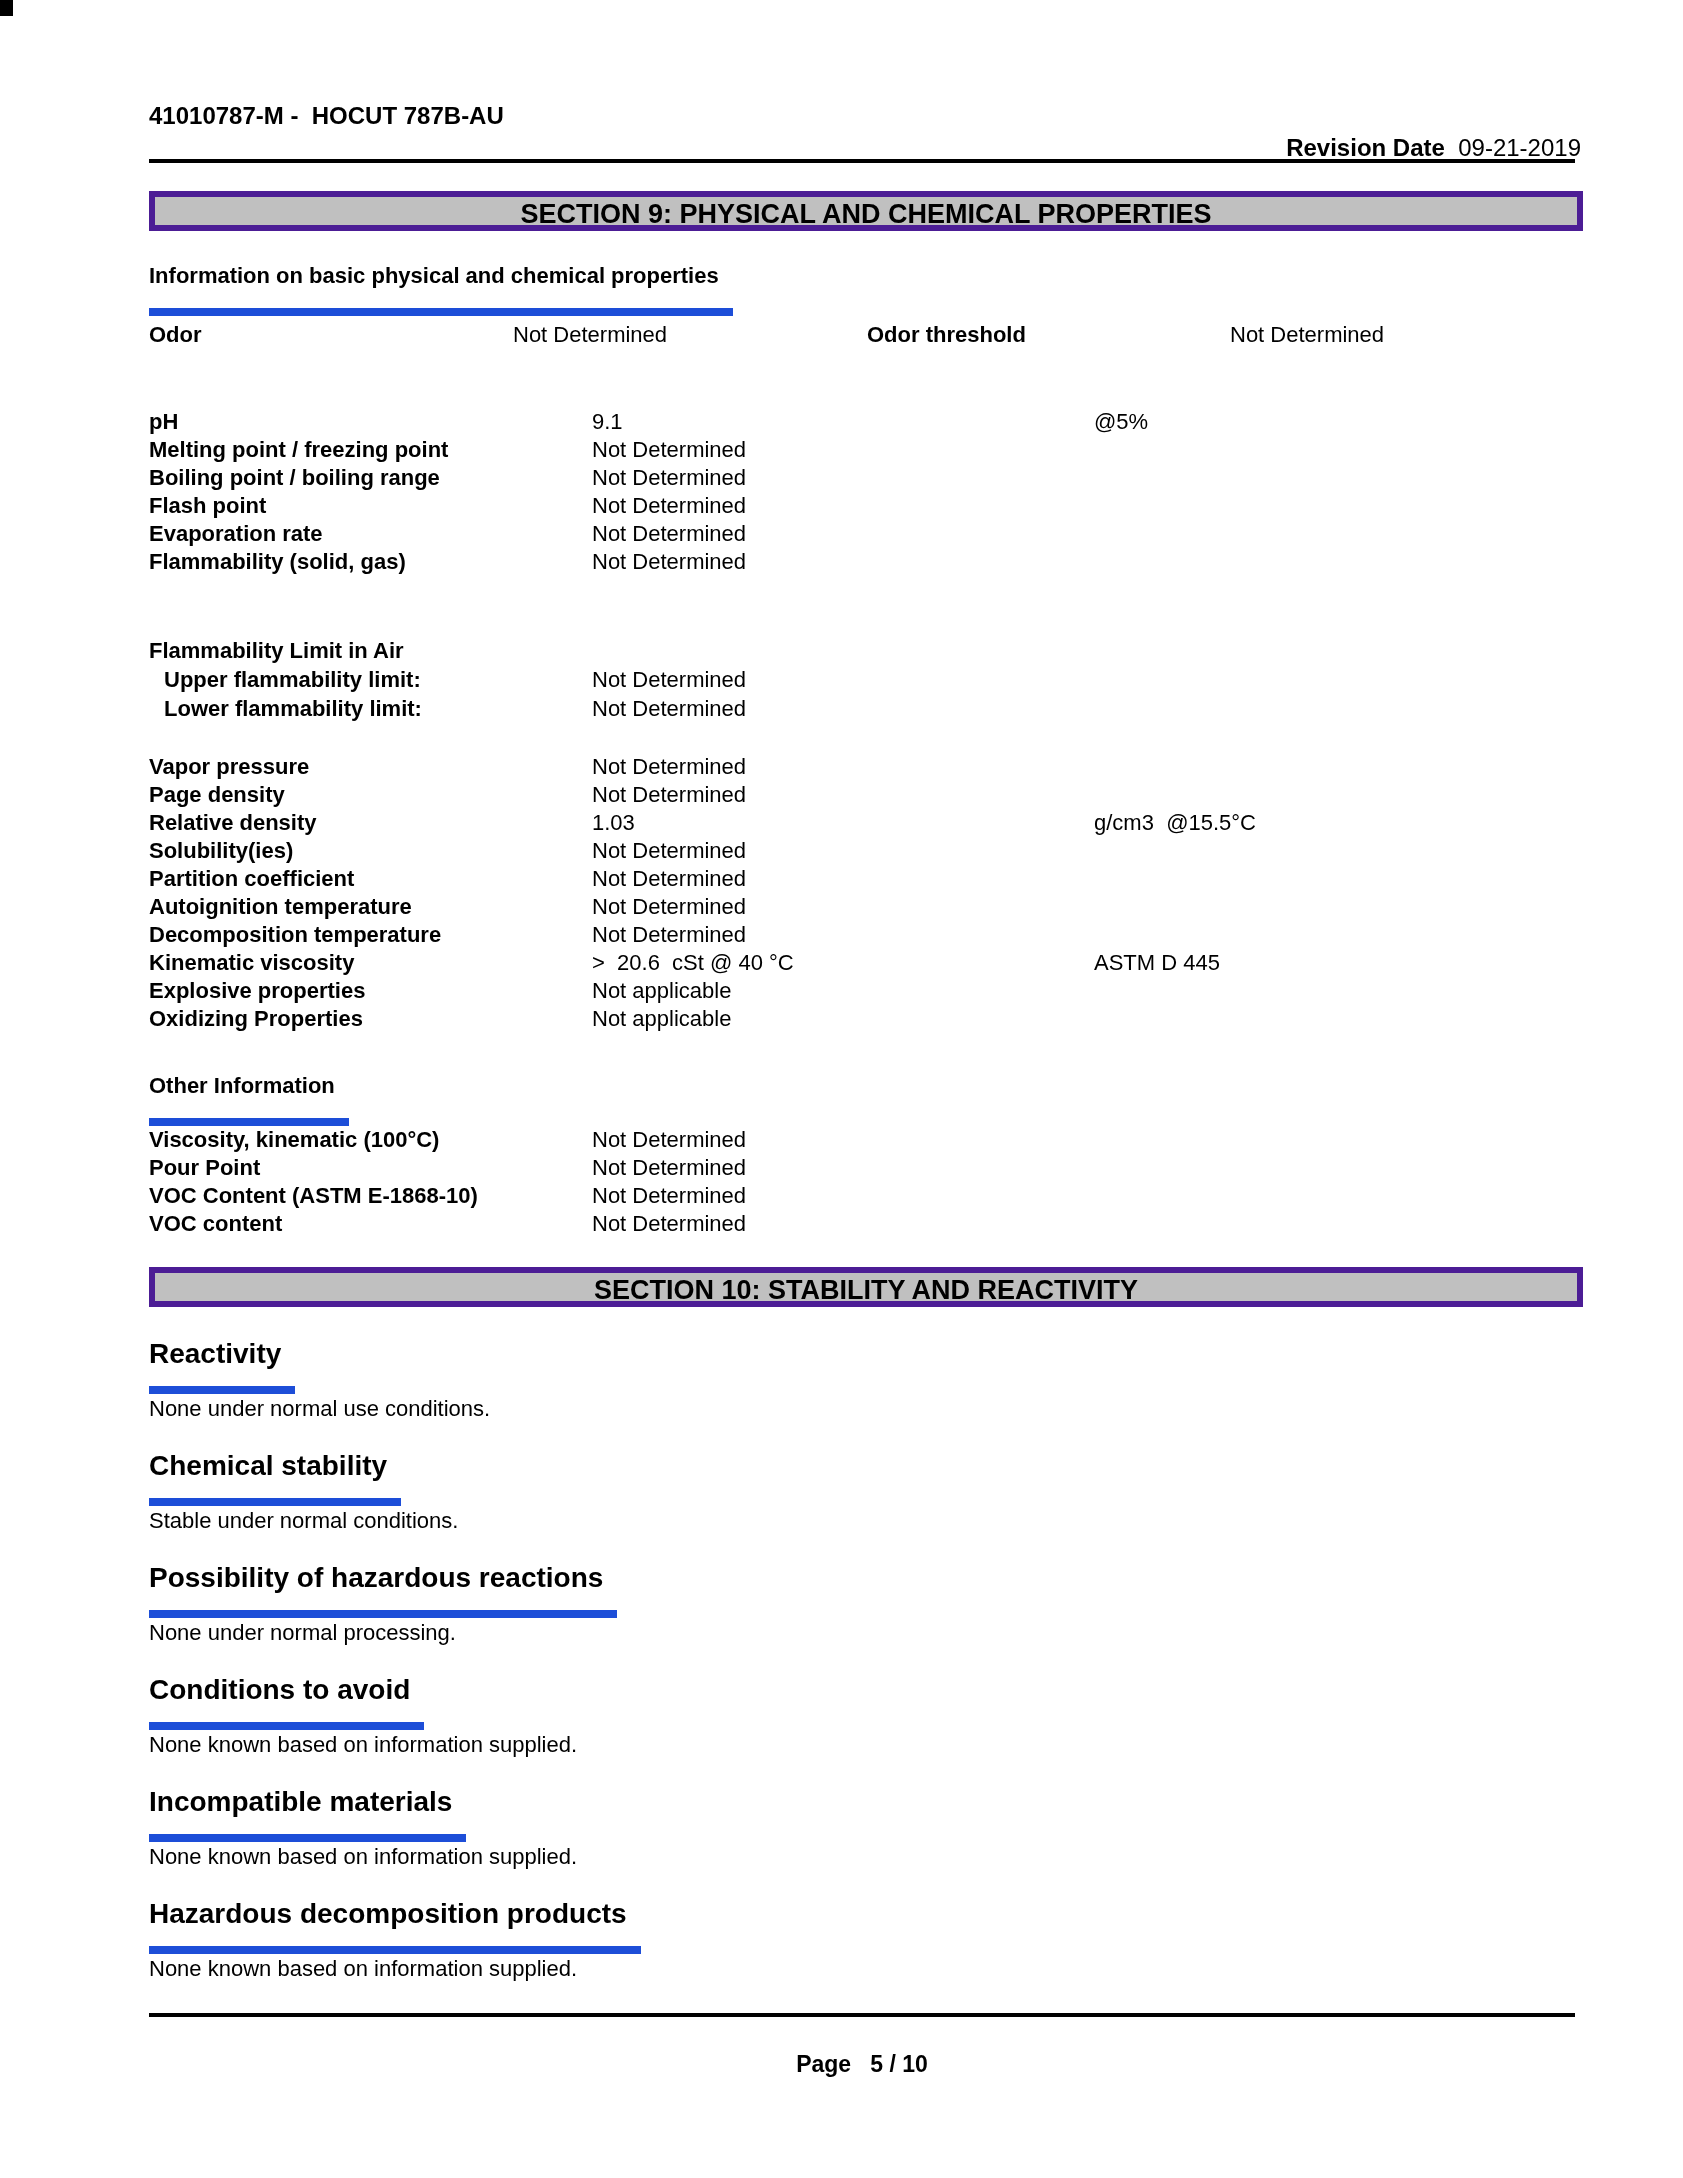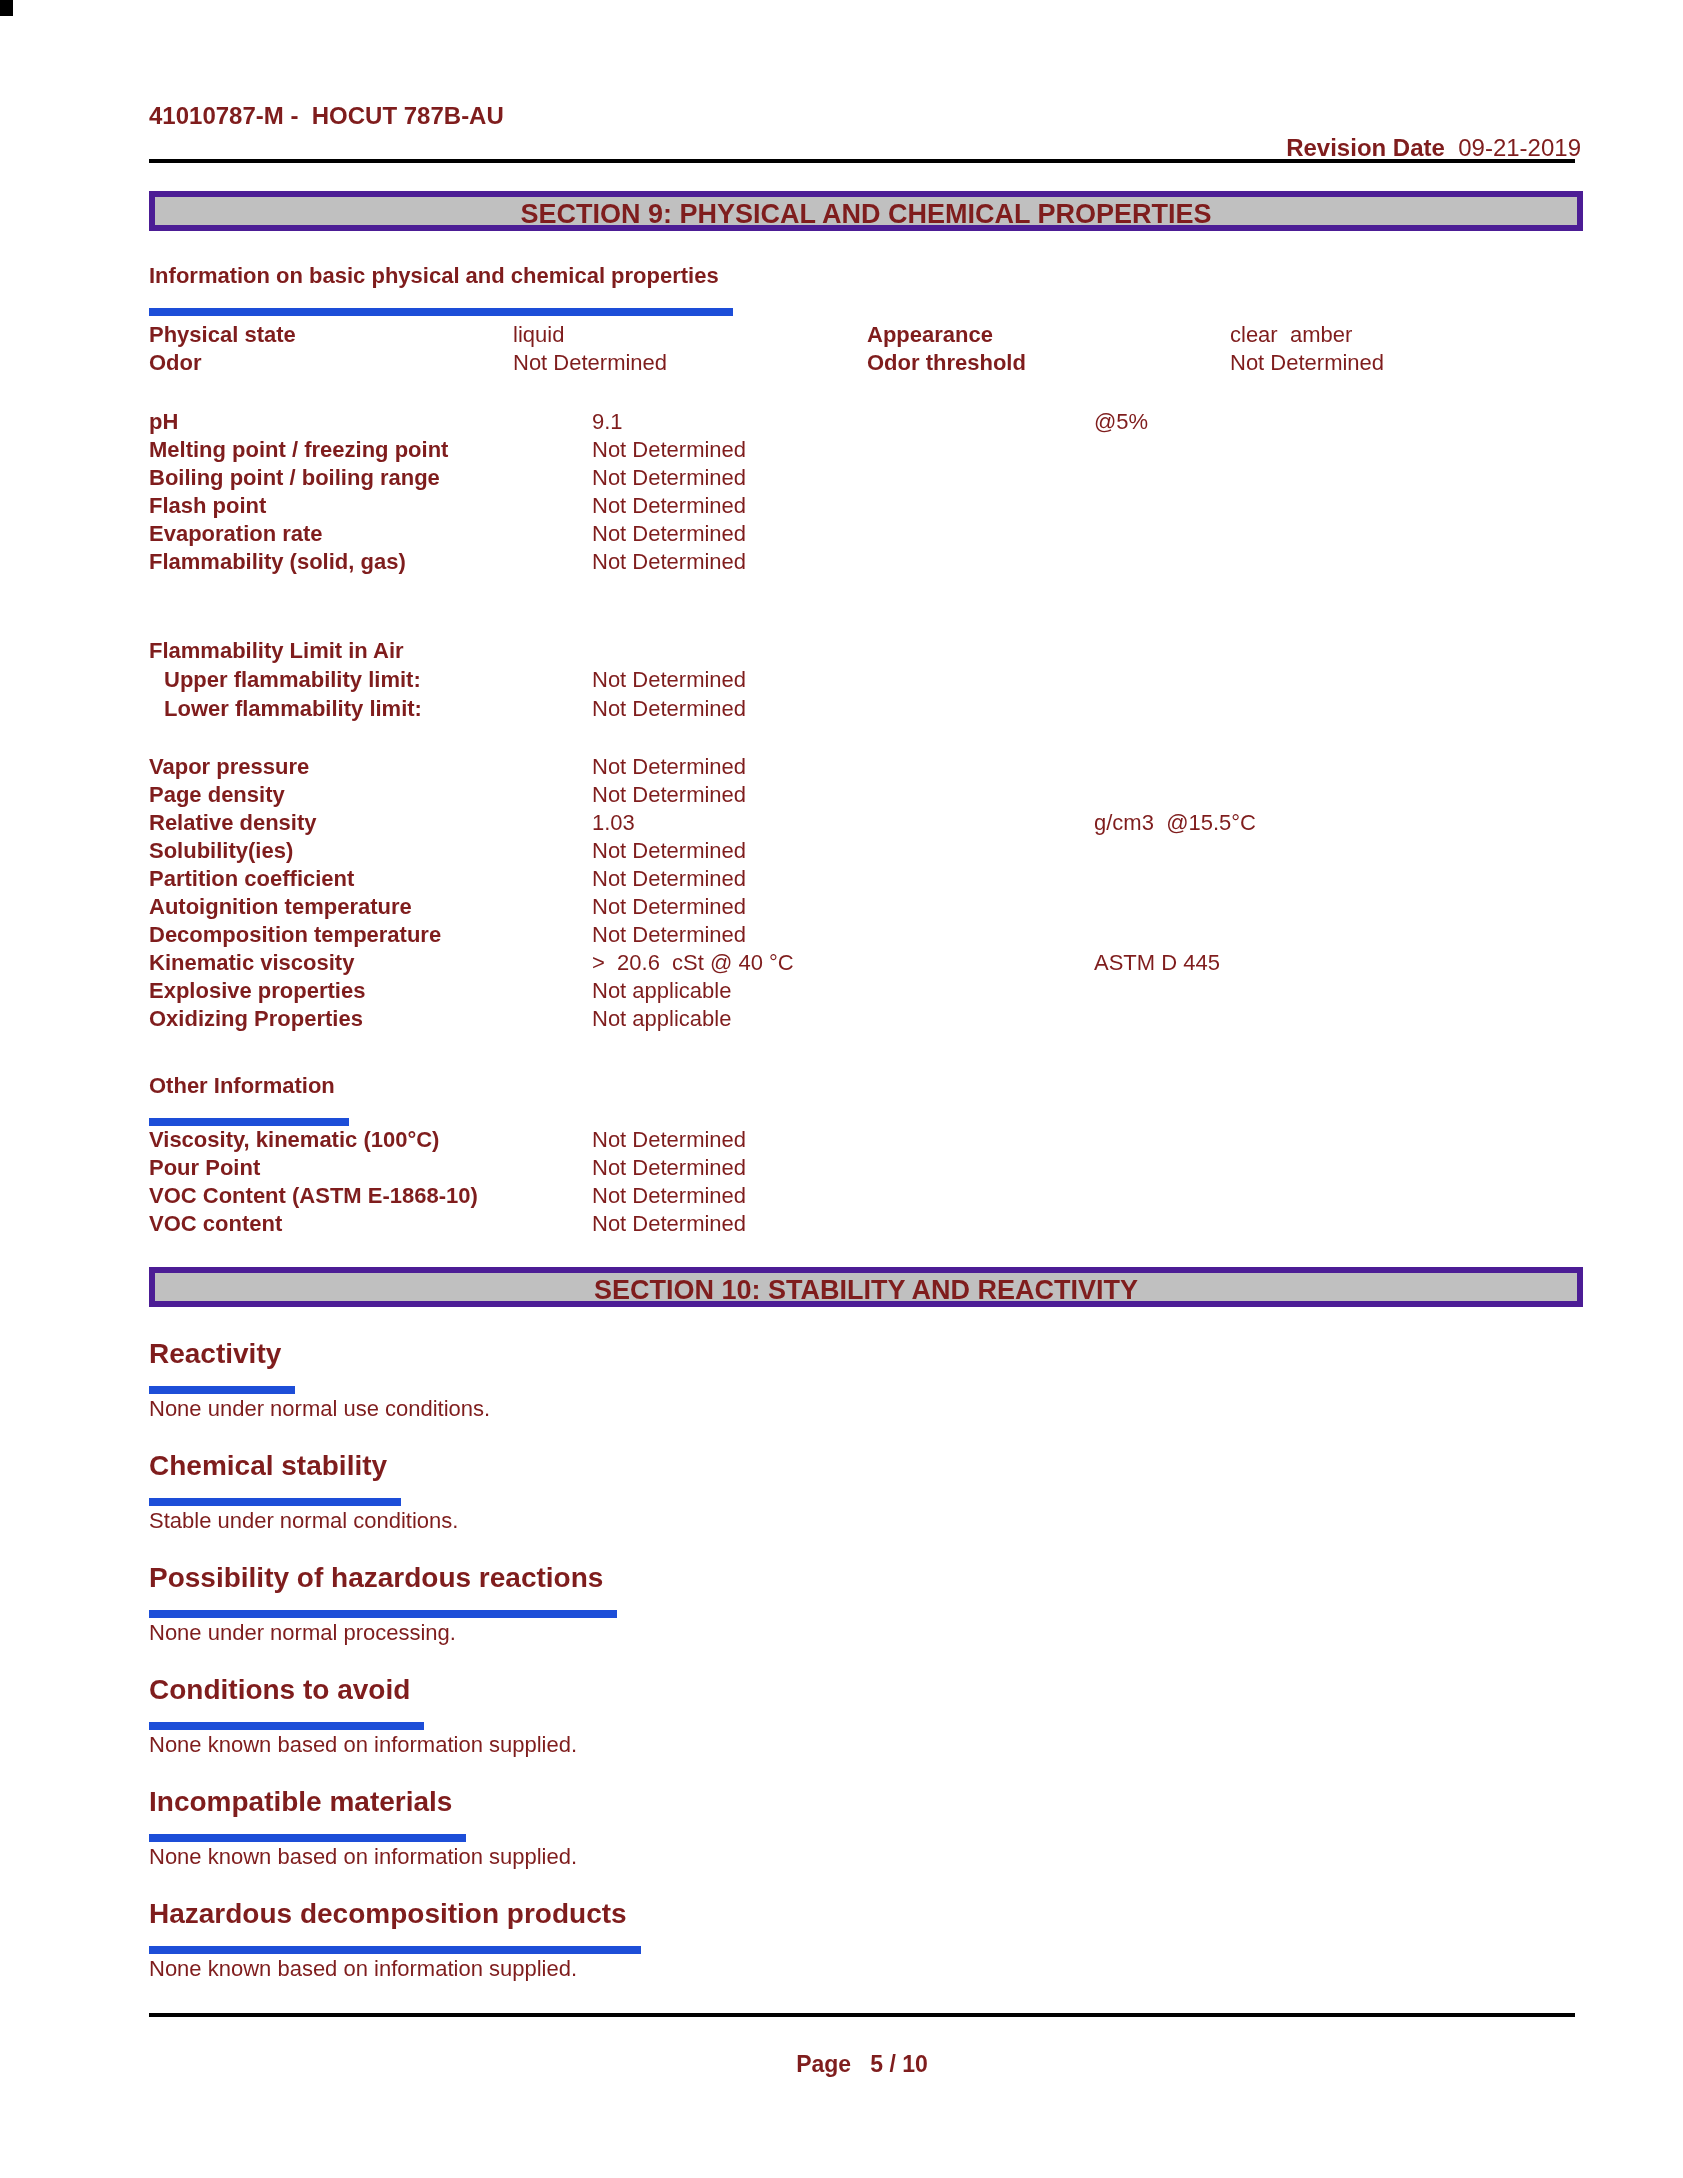--- a/index.html
+++ b/index.html
@@ -2,21 +2,21 @@
 <html><head>
 <meta charset="utf-8">
 <style>
   html, body { margin: 0; padding: 0; background: #ffffff; }
   #page {
     position: relative;
     width: 1683px;
     height: 2178px;
     background: #ffffff;
     font-family: "Liberation Sans", sans-serif;
-    color: #7f1d1d;
+    color: #000000;
     overflow: hidden;
   }
   .abs { position: absolute; }
   .b { font-weight: bold; }
   .fs22 { font-size: 22px; }
   .fs24 { font-size: 24px; }
   .pre { white-space: pre; }
   .u {
     display: inline-block;
     border-bottom: 8px solid #1d4ed8;
@@ -99,26 +99,20 @@
   <div class="bar" style="top: 191px; background: rgb(192, 192, 192);">
     <span>SECTION 9: PHYSICAL AND CHEMICAL PROPERTIES</span>
   </div>
 
   <div class="abs fs22 b" style="left:149px; top:262px; line-height:28px;">
     <span class="u">Information on basic physical and chemical properties</span>
   </div>
 
   <div id="state-block" class="abs" style="left:0; top:321px; width:100%;">
 
-      <div class="row">
-        <span class="c c-l b">Physical state</span>
-        <span class="c c-sv">liquid</span>
-        <span class="c c-l2 b">Appearance</span>
-        <span class="c c-v2">clear  amber</span>
-      </div>
 
       <div class="row">
         <span class="c c-l b">Odor</span>
         <span class="c c-sv">Not Determined</span>
         <span class="c c-l2 b">Odor threshold</span>
         <span class="c c-v2">Not Determined</span>
       </div>
     </div>
 
   <div id="prop-table" class="abs" style="left:0; top:408px; width:100%;">

